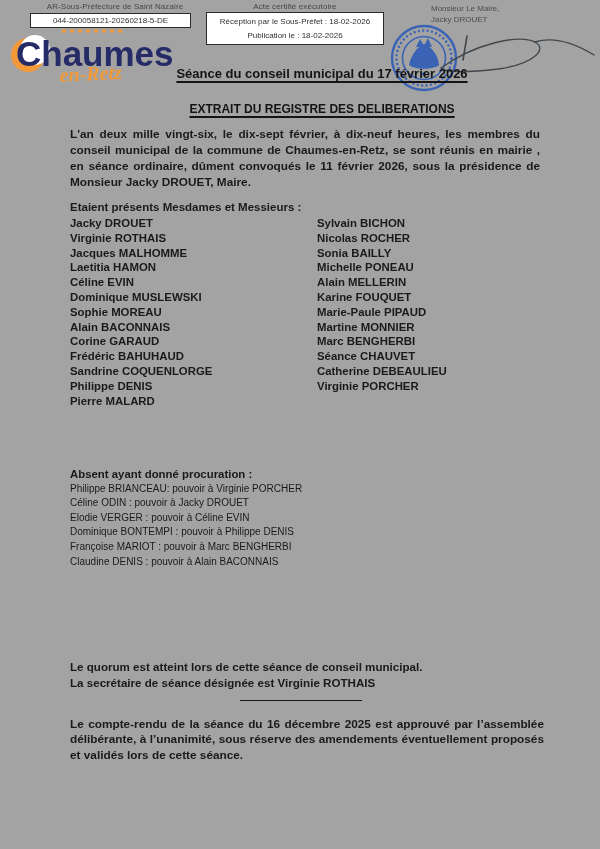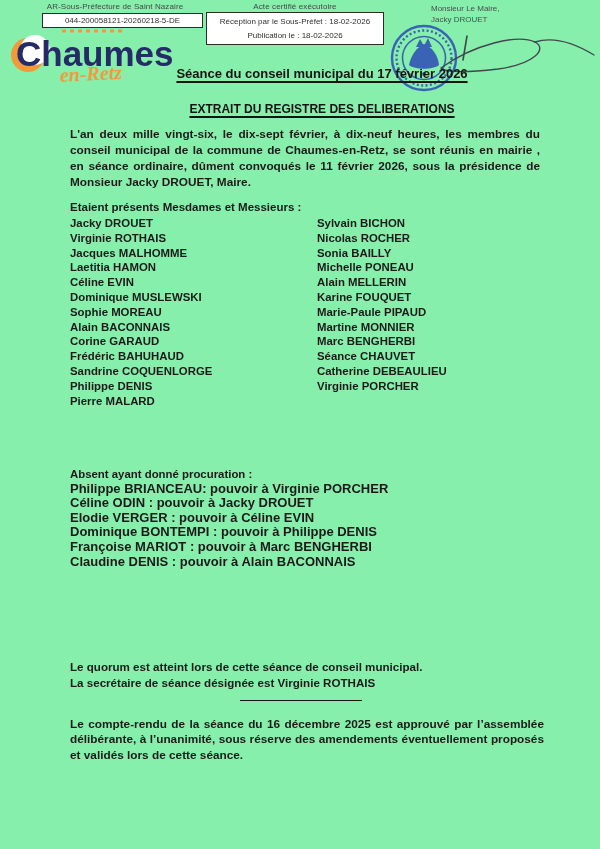--- a/index.html
+++ b/index.html
@@ -1,28 +1,28 @@
 <!DOCTYPE html>
 <html><head>
 <meta charset="utf-8">
 <style>
   * { margin:0; padding:0; box-sizing:border-box; }
   html,body { background:#ffffff; }
   .page {
-    position:relative; width:600px; height:849px; background:#86efac;
+    position:relative; width:600px; height:849px; background:#a3a3a3;
     font-family:"Liberation Sans", sans-serif; color:#1a1a1a; overflow:hidden;
   }
   
   .hdr-label { position:absolute; font-size:8px; color:#474747; text-align:center; letter-spacing:.1px; }
   .hdr-label-left  { left:34px;  top:2px;  width:162px; }
   .hdr-label-right { left:205px; top:2px;  width:180px; }
   .hdr-box { position:absolute; border:1.5px solid #2b2b2b; font-size:8px; color:#303030;
              display:flex; flex-direction:column; align-items:center; justify-content:space-evenly;
              text-align:center; background:#fff; }
-  .hdr-box1 { left:42px;  top:13px; width:161px; height:15px; }
+  .hdr-box1 { left:30px;  top:13px; width:161px; height:15px; }
   .hdr-box2 { left:206px; top:12px; width:178px; height:33px; }
   .mayor { position:absolute; left:431px; top:3px; font-size:8px; color:#4d4d4d; line-height:11px; }
   
   .logo-svg { position:absolute; left:4px; top:18px; }
   .seal-svg { position:absolute; left:389px; top:23px; }
   .sig-svg  { position:absolute; left:436px; top:24px; }
   
   .doc-title { position:absolute; left:0; width:600px; text-align:center; font-weight:bold; color:#141414;padding-left:44px; }
   .doc-title span { text-decoration:underline; text-decoration-thickness:1.5px; text-underline-offset:3px; }
   .title-session { top:66px;  font-size:13px; }
@@ -33,21 +33,21 @@
            font-size:11.8px; line-height:15.9px; text-align:justify; }
   .present-heading { position:absolute; left:70px; top:201px; font-size:11.5px; }
   .cols { position:absolute; left:70px; top:216px; width:478px; display:flex; }
   .cols ul { list-style:none; }
   .col-left  { width:247px; }
   .col-right { flex:1; }
   .cols li { font-size:11.4px; font-weight:bold; line-height:14.8px; white-space:nowrap; }
   .absent-block { position:absolute; left:70px; top:467px; }
   .absent-heading { font-size:11.4px; line-height:14.6px; }
   .absent-block ul { list-style:none; }
-  .absent-block li { font-size:13px; font-weight:bold; line-height:14.6px; white-space:nowrap; }
+  .absent-block li { font-size:10px; font-weight:normal; line-height:14.6px; white-space:nowrap; }
   .quorum { position:absolute; left:70px; top:659px; font-size:11.6px; line-height:15.6px; }
   .sep-line { position:absolute; left:240px; top:700px; width:122px; height:0; border-top:1.5px solid #161616; }
   .approval { position:absolute; left:70px; top:717px; width:474px;
               font-size:11.8px; line-height:15.4px; text-align:justify; }
 </style>
 </head>
 <body>
 
 <div class="page">
 

